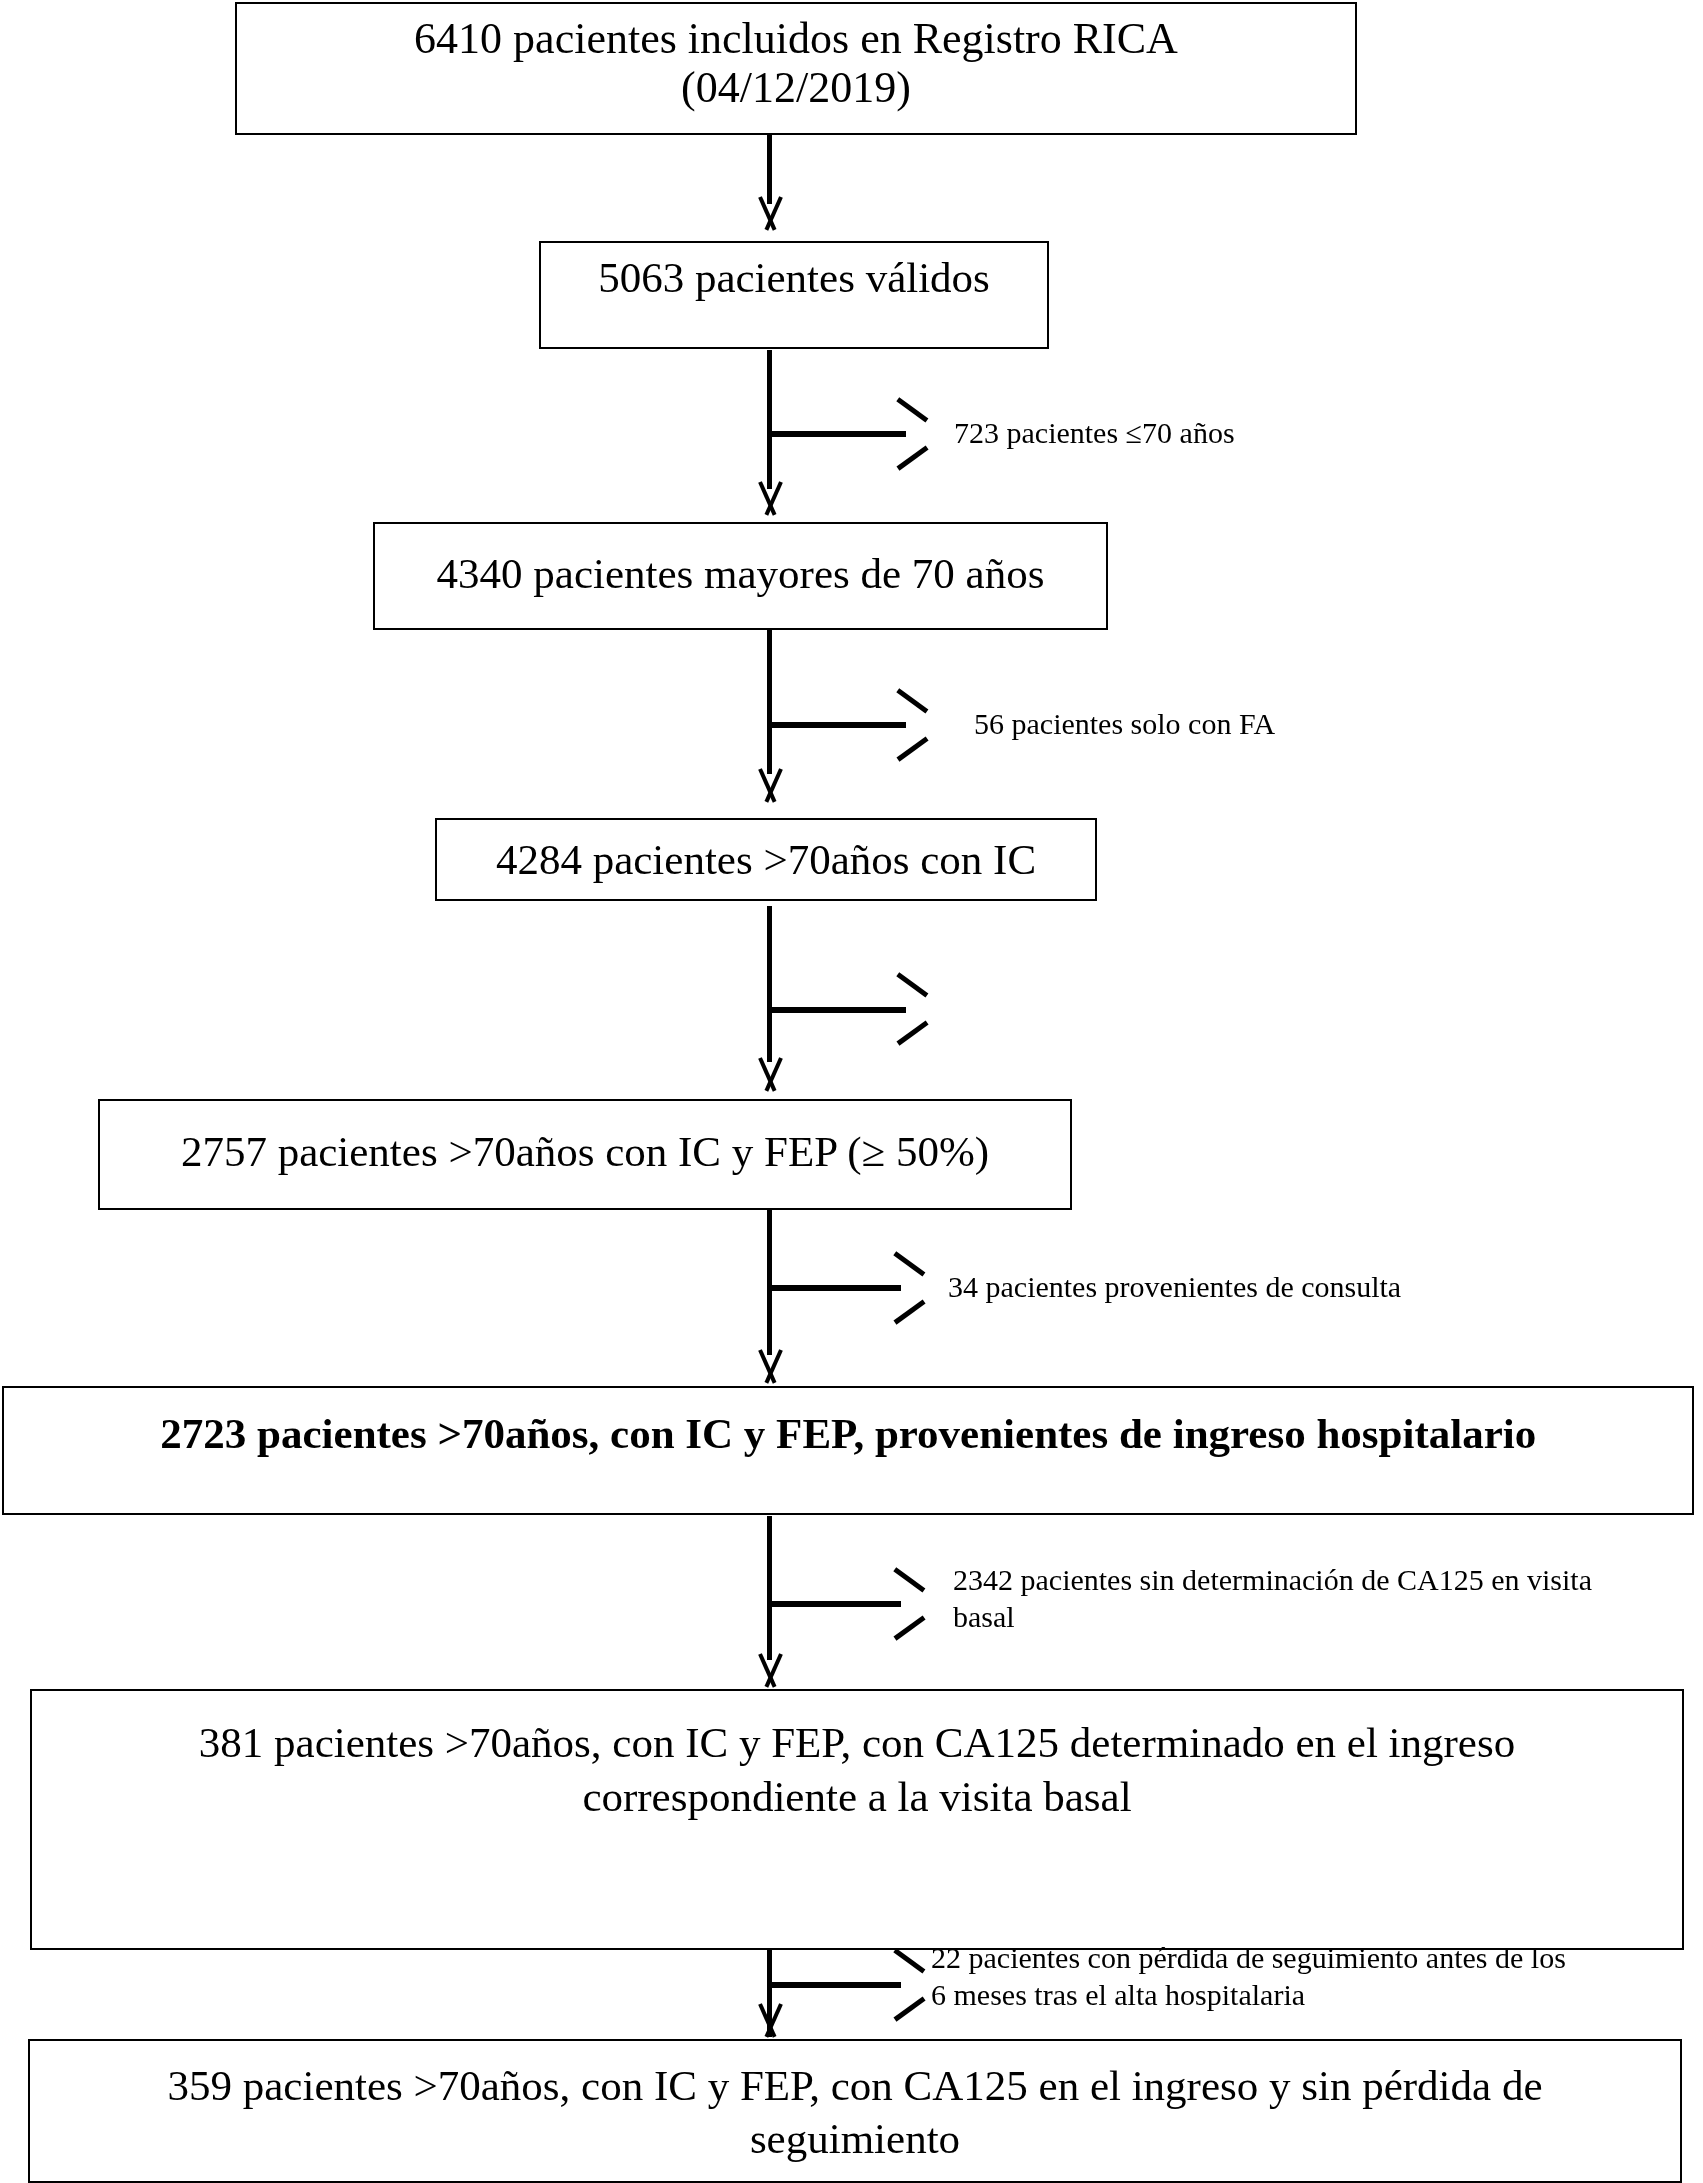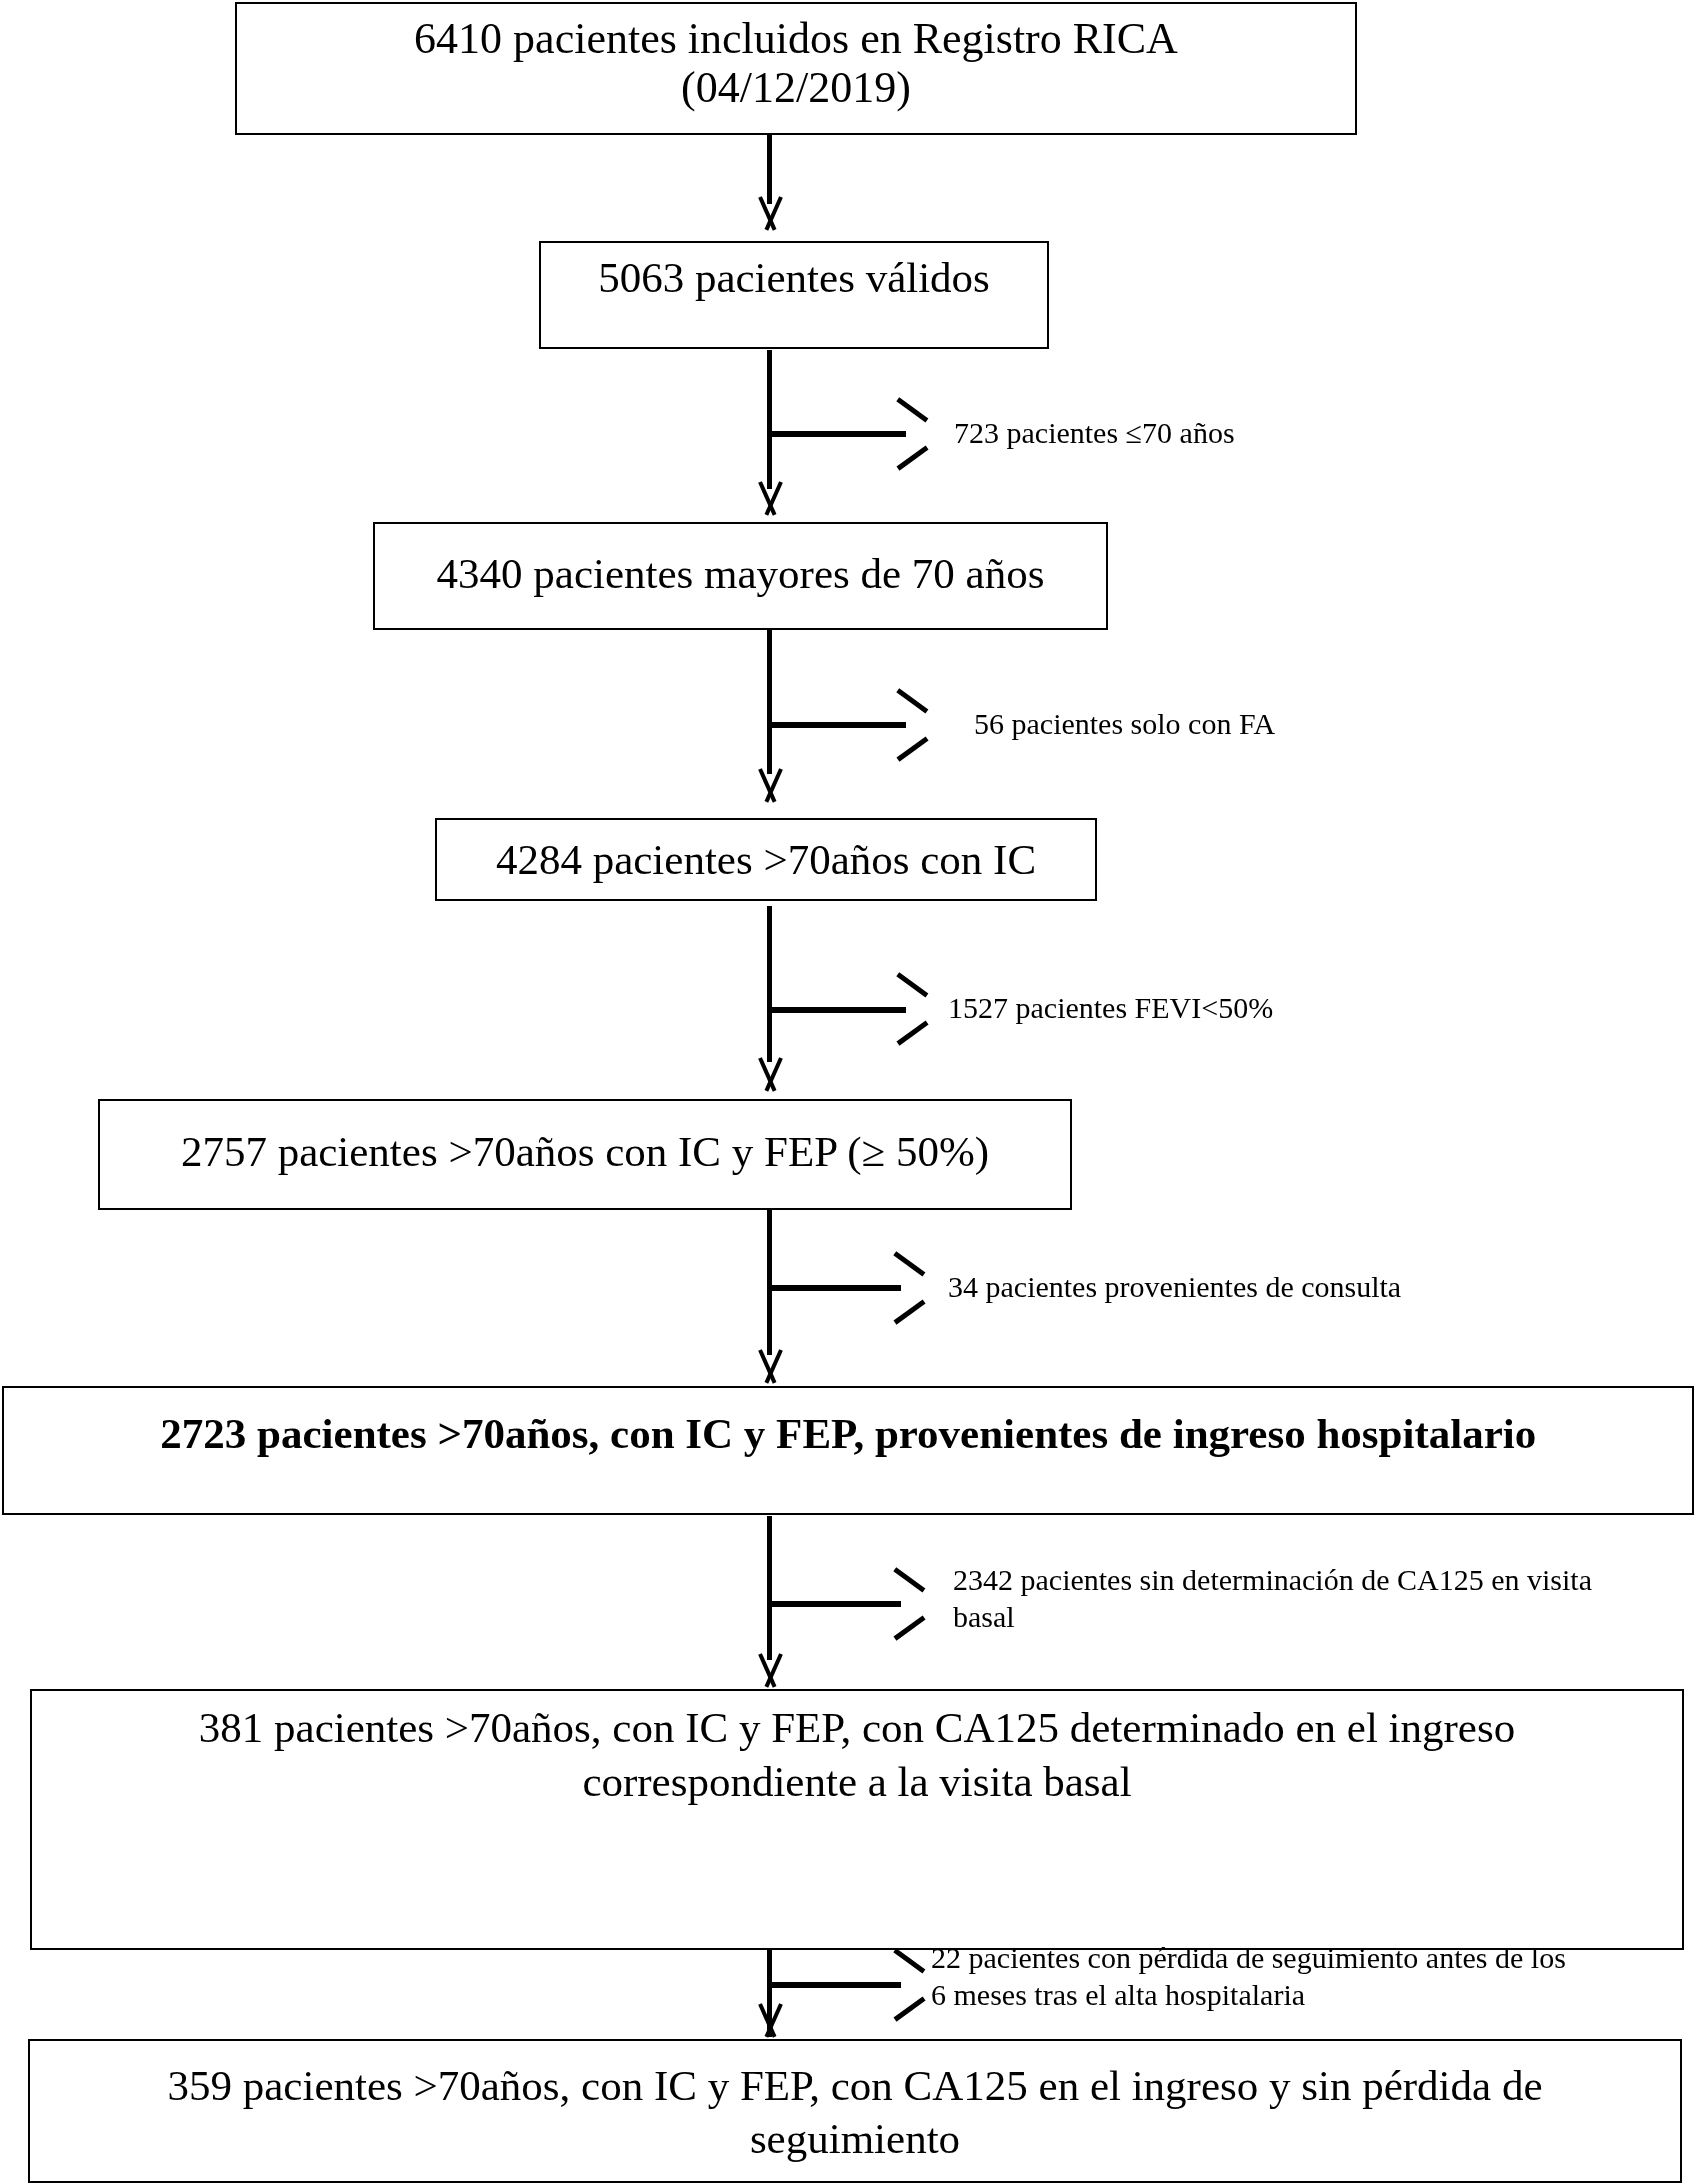--- a/index.html
+++ b/index.html
@@ -50,21 +50,21 @@
   #box-4 { left: 435px;  top: 818px; width: 662px; height: 83px; font-size: 43px; }
   #box-4 > .txt { padding-top: 16.3px; }
 
   #box-5 { left: 98px;  top: 1099px; width: 974px; height: 111px; font-size: 43px; }
   #box-5 > .txt { padding-top: 27px; }
 
   #box-6 { left: 2.3px;    top: 1386px; width: 1692px; height: 129px; font-size: 43px; font-weight: bold; }
   #box-6 > .txt { padding-top: 22px; }
 
   #box-7 { left: 30px;   top: 1689px; width: 1654px; height: 261px; font-size: 43px; }
-  #box-7 > .txt { padding-top: 10px; line-height: 1.25; }
+  #box-7 > .txt { padding-top: 25px; line-height: 1.25; }
 
   #box-8 { left: 28px;   top: 2039px; width: 1654px; height: 144px; font-size: 43px; }
   #box-8 > .txt { padding-top: 17.5px; line-height: 1.25; }
 
   
   .vline {
     position: absolute;
     width: 5.2px;
     background: #000000;
   }
@@ -156,21 +156,20 @@
 
   <div class="fbox" id="box-4">
     <span class="txt">4284 pacientes &gt;70años con IC</span>
   </div>
 
   <div class="vline" style="left:767px; top:906px; height:156px;"></div>
   <div class="vhead-open" style="left:754px; top:1058px;"></div>
 
   <div class="hline" style="left:772px; top:1007px; width:134px;"></div>
   <div class="hhead" style="left:891px; top:991px;"></div>
-  <div class="side-label" style="left:948px; top:990px; width:699px;">1527 pacientes FEVI&lt;50%</div>
 
   <div class="fbox" id="box-5">
     <span class="txt">2757 pacientes &gt;70años con IC y FEP (≥ 50%)</span>
   </div>
 
   <div class="vline" style="left:767px; top:1209px; height:146px;"></div>
   <div class="vhead-open" style="left:754px; top:1350px;"></div>
 
   <div class="hline" style="left:772px; top:1285px; width:129px;"></div>
   <div class="hhead" style="left:888px; top:1270px;"></div>

